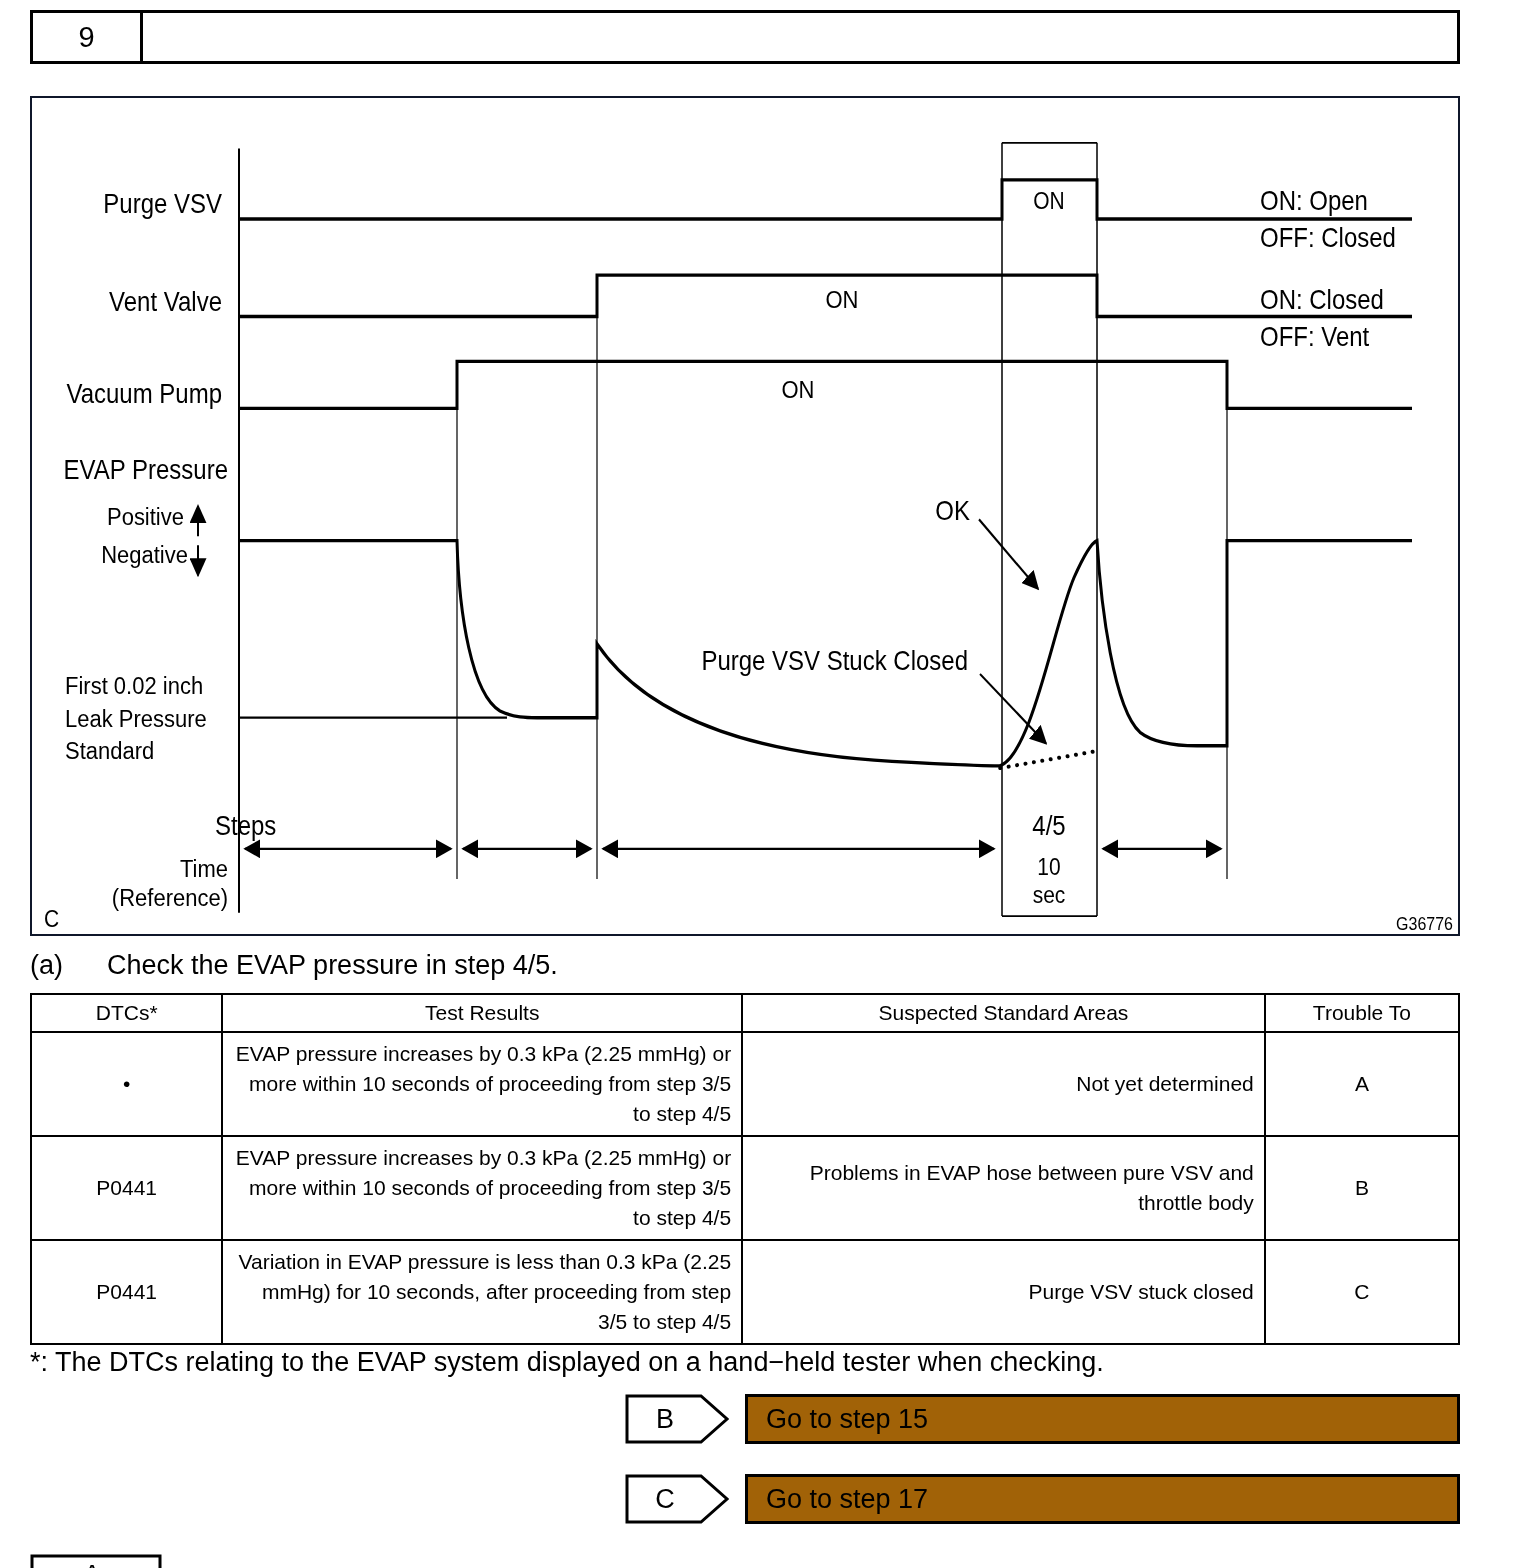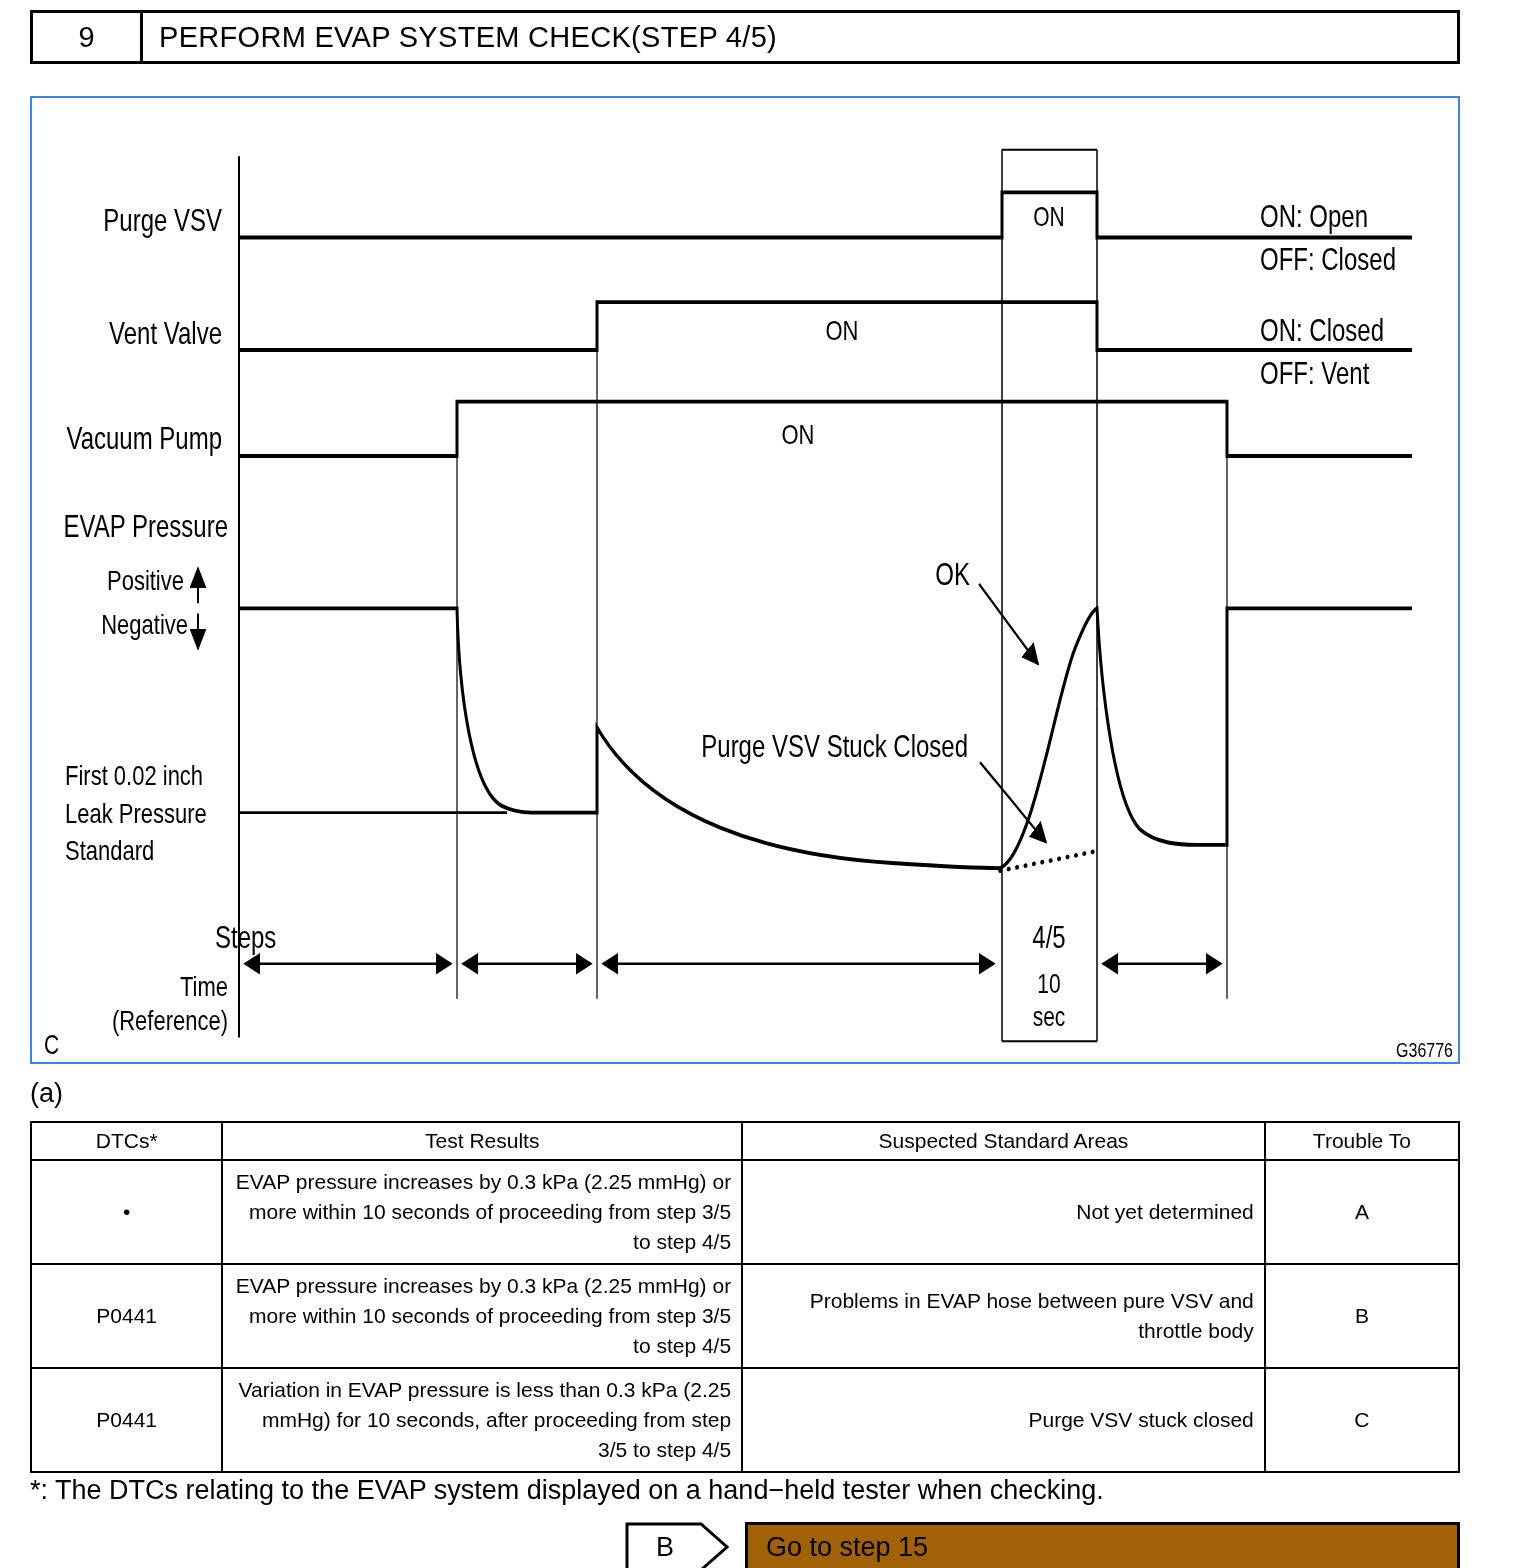--- a/index.html
+++ b/index.html
@@ -9,21 +9,21 @@
     font-family:"Liberation Sans", sans-serif; color:#000;
   }
   .page { width:1430px; margin-left:30px; padding-top:10px; }
 
   
   .header-box { display:flex; border:3px solid #000; height:54px; margin-bottom:32px; }
   .step-num { width:110px; border-right:3px solid #000; display:flex; align-items:center; justify-content:center; font-size:29px; }
   .header-title { flex:1; display:flex; align-items:center; padding-left:16px; font-size:29px; letter-spacing:0.3px; white-space:nowrap; }
 
   
-  .diagram-box { border:2px solid #3b82f6; height:968px; background:#fff; }
+  .diagram-box { border:2px solid #0f172a; height:840px; background:#fff; }
   .diagram-box svg { display:block; width:100%; height:100%; }
   svg text { font-family:"Liberation Sans", sans-serif; fill:#000; }
 
   
   .instruction { display:flex; margin-top:14px; font-size:27px; }
   .instruction .letter { width:77px; }
 
   
   table { border-collapse:collapse; width:100%; margin-top:12px; table-layout:fixed; }
   col.c1 { width:13.4%; } col.c2 { width:36.4%; } col.c3 { width:36.6%; } col.c4 { width:13.6%; }
@@ -44,21 +44,20 @@
   .connector-a { margin-top:30px; }
   .connector-a svg { display:block; }
 </style>
 </head>
 <body>
 
 <div class="page">
 
   <div class="header-box">
     <div class="step-num">9</div>
-    <div class="header-title">PERFORM EVAP SYSTEM CHECK(STEP 4/5)</div>
   </div>
 
   <div class="diagram-box">
     <svg viewBox="0 0 1426 746" preserveAspectRatio="none">
       <defs>
         <marker id="ah" viewBox="0 0 10 10" refX="9" refY="5" markerWidth="8.5" markerHeight="8.5" orient="auto-start-reverse">
           <path d="M0,0 L10,5 L0,10 z" fill="#000"></path>
         </marker>
       </defs>
       <g stroke="#000" fill="none">
@@ -117,20 +116,21 @@
         <text x="1228" y="188">ON: Closed</text>
         <text x="1228" y="221">OFF: Vent</text>
         <text x="12" y="740" font-size="21">C</text>
         <text x="1421" y="742" text-anchor="end" font-size="16">G36776</text>
       </g>
     </svg>
   </div>
 
   <div class="instruction">
     <span class="letter">(a)</span>
+    <span>Check the EVAP pressure in step 4/5.</span>
   </div>
 
   <table>
     <colgroup>
         <col class="c1">
         <col class="c2">
         <col class="c3">
         <col class="c4">
       </colgroup>
     <thead>

